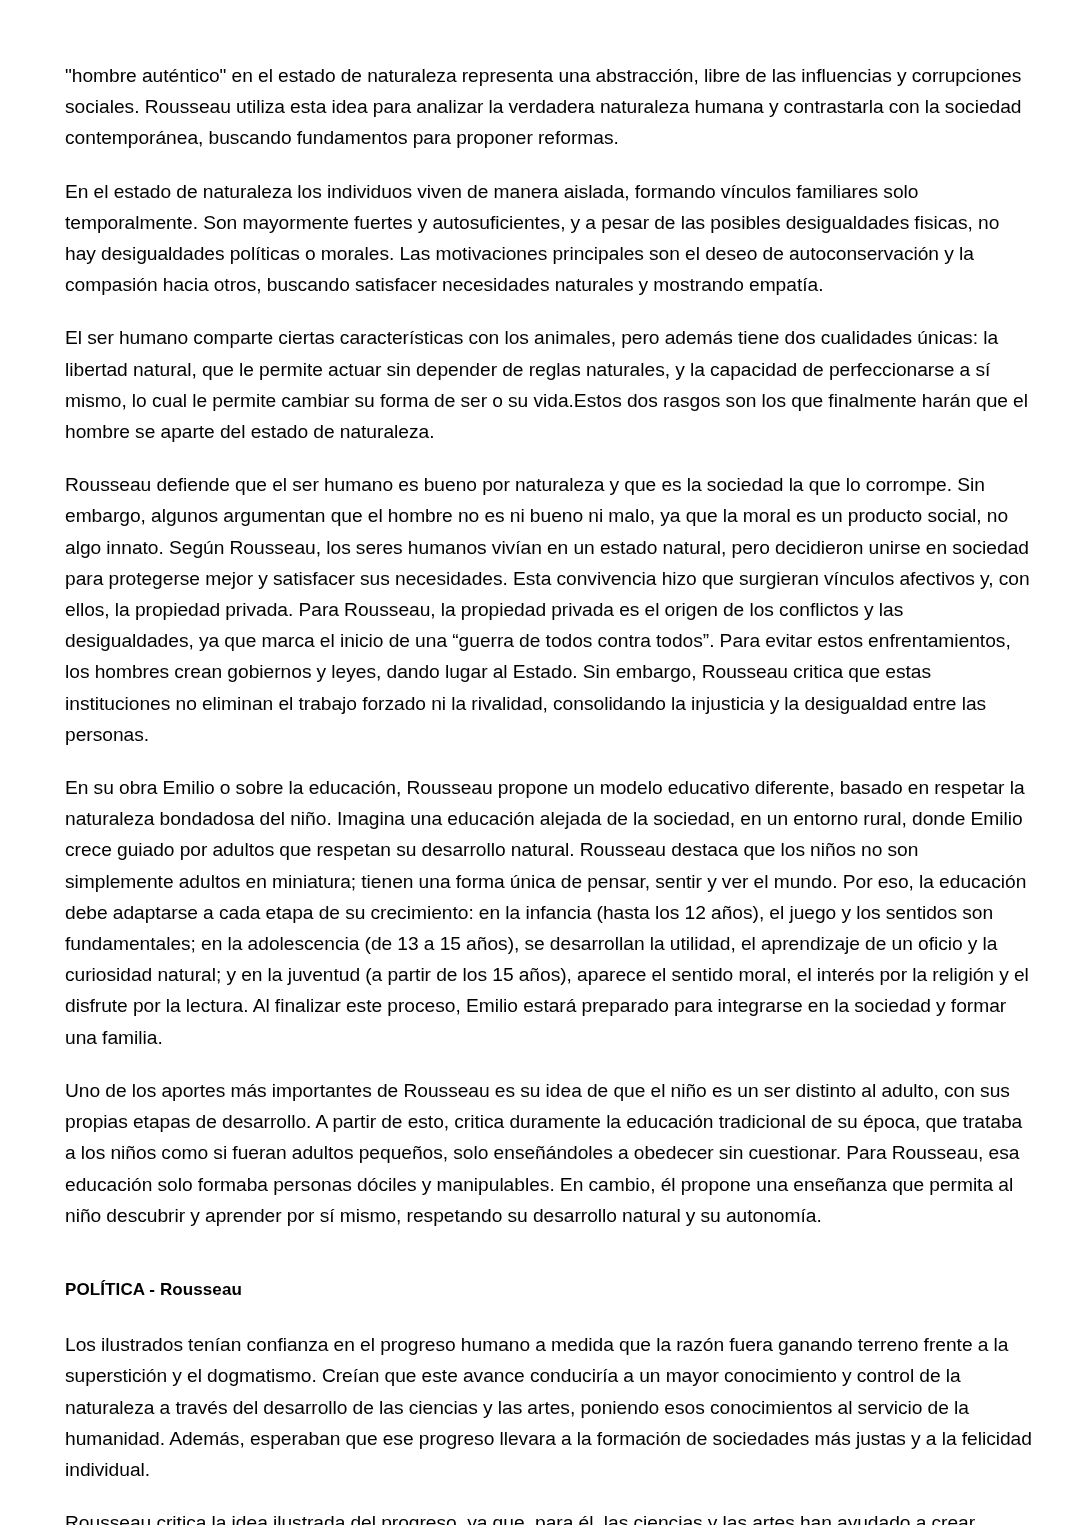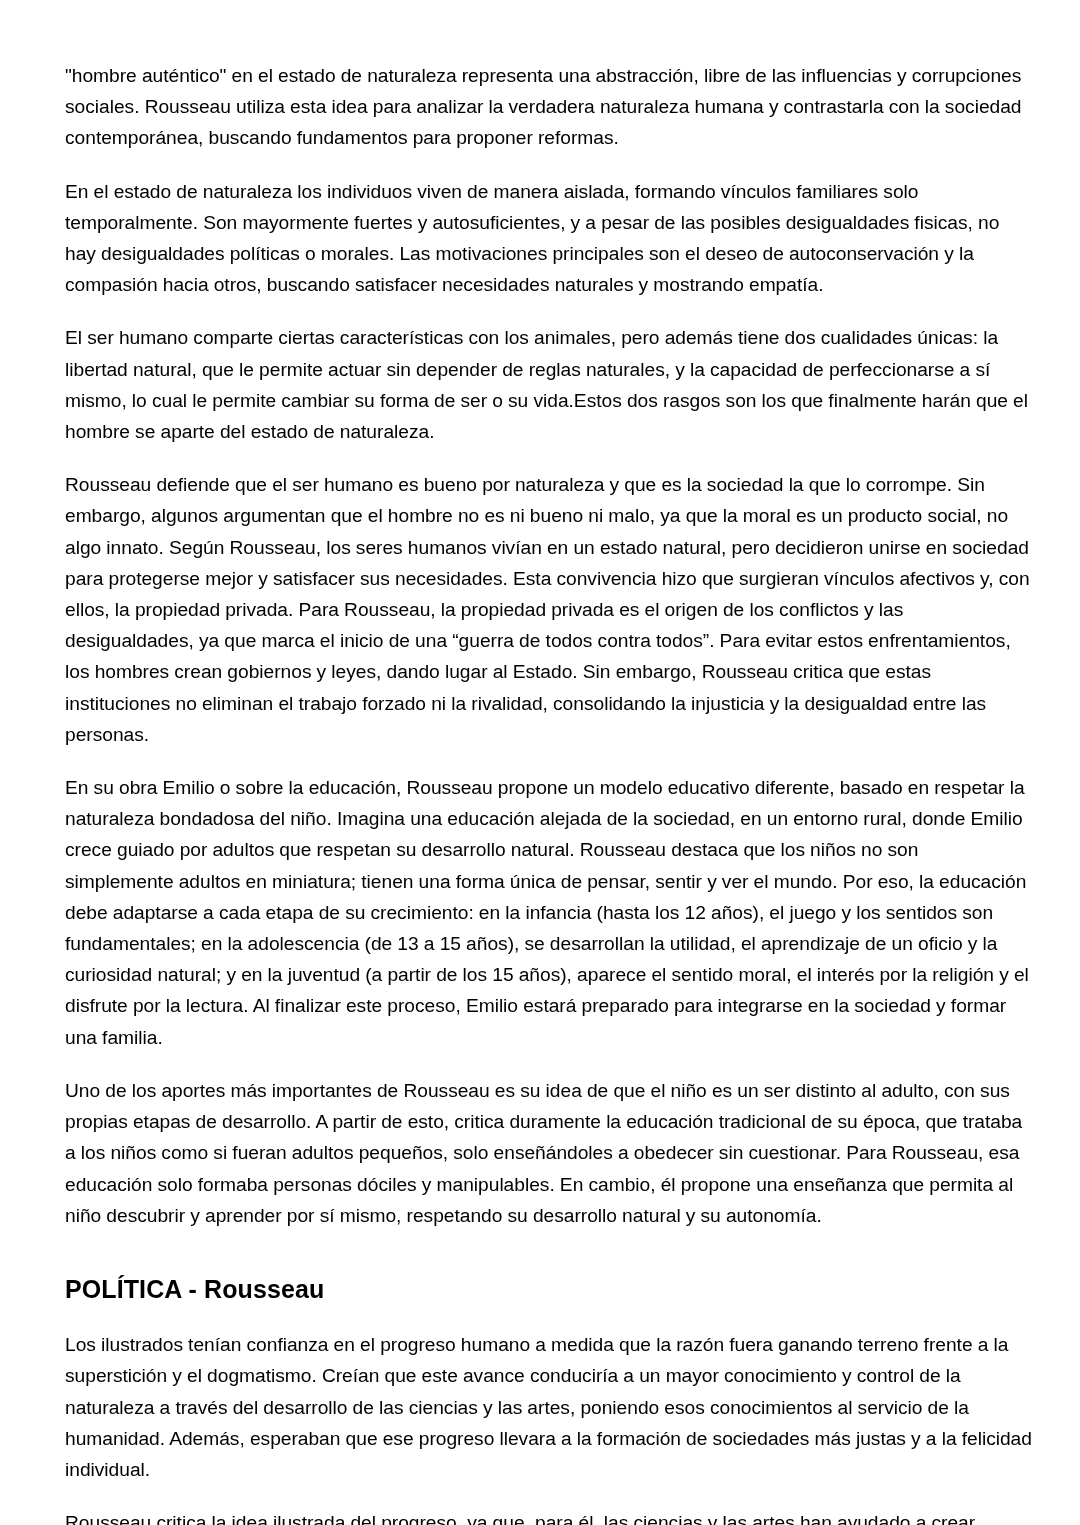--- a/index.html
+++ b/index.html
@@ -33,21 +33,21 @@
     text-align: left;
     white-space: pre-wrap;
     word-spacing: -0.15px;
     letter-spacing: -0.02px;
   }
   p.para-wide {
     width: 978px;
   }
   h2.section-heading {
     margin: 43px 0 24px 0;
-    font-size: 25px;
+    font-size: 17px;
     line-height: 31.2px;
     font-weight: bold;
     letter-spacing: 0.1px;
   }
   p.para:last-child {
     margin-bottom: 0;
   }
 </style>
 </head>
 <body>

